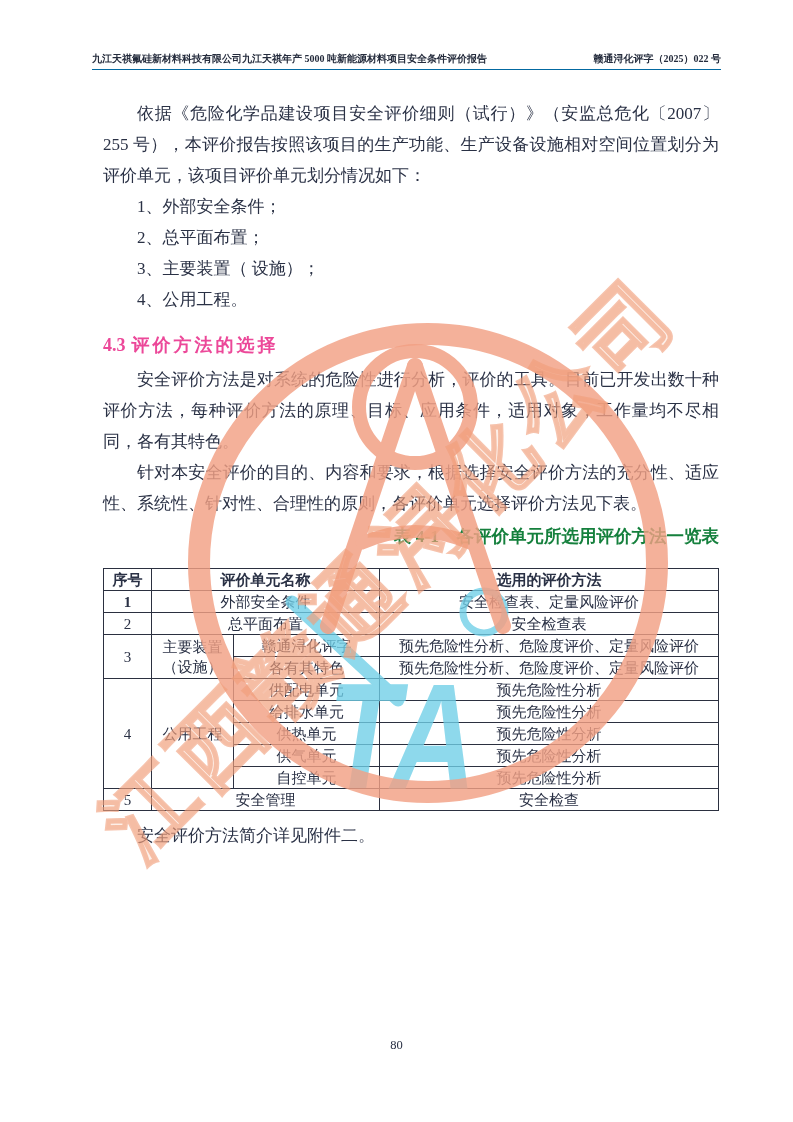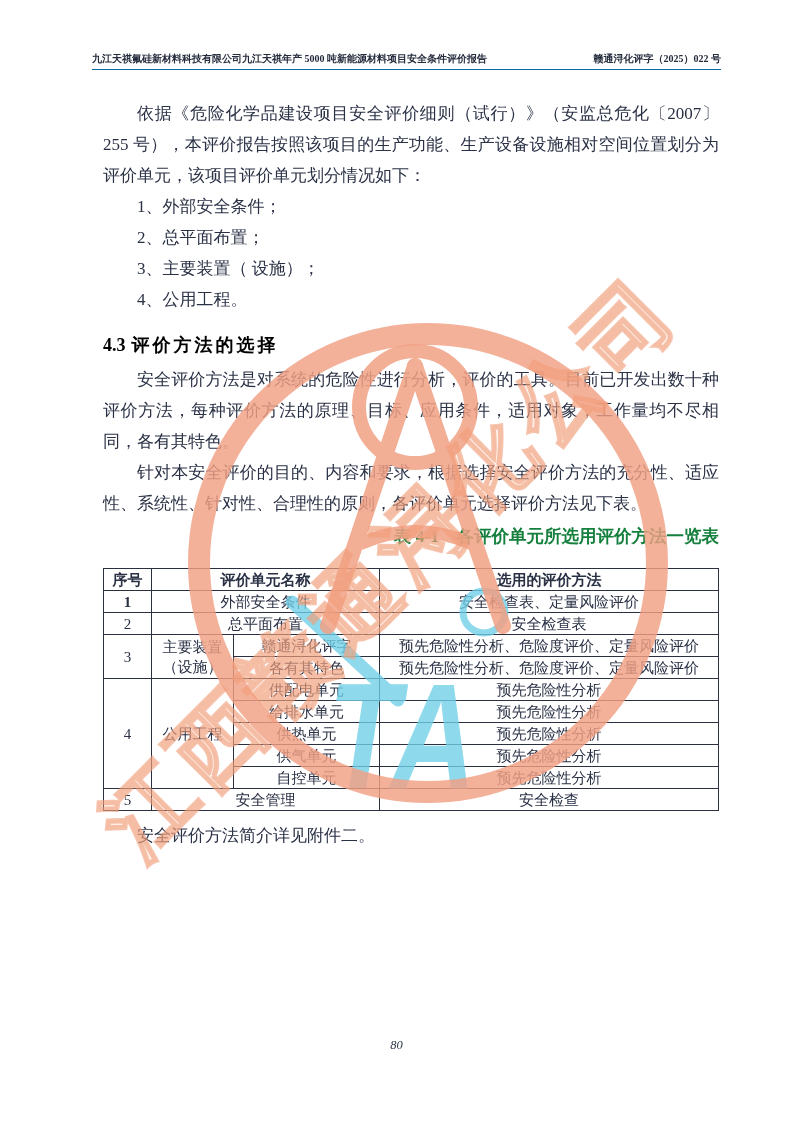--- a/index.html
+++ b/index.html
@@ -26,21 +26,21 @@
   
   .content{
     position:absolute;left:103px;top:98px;width:616px;
     font-size:17px;line-height:31px;text-align:justify;
   }
   .para{margin:0;text-indent:2em;}
   .doc-list{margin:0;}
   .doc-list p{margin:0;text-indent:2em;}
   h2.sec-heading{
     margin:13px 0 2px 0;
-    font-size:18px;font-weight:700;color:#000000;
+    font-size:18px;font-weight:700;color:#ec4899;
     letter-spacing:3px;line-height:34px;
   }
   h2.sec-heading .sec-no{letter-spacing:0;margin-right:6px;}
   .table-title{
     margin-top:4px;
     text-align:right;font-weight:700;font-size:17.5px;line-height:26px;color:#15803d;
   }
 
   
   table.eval{
@@ -56,21 +56,21 @@
     padding:0 2px;
     height:21px;
     text-indent:0;
   }
   table.eval th{font-weight:700;font-size:15px;}
   .closing{margin-top:9px;}
 
   
   .page-number{
     position:absolute;left:0;right:0;top:1038px;
-    text-align:center;font-size:12.5px;color:#2a3145;font-style:italic;
+    text-align:center;font-size:12.5px;color:#2a3145;
   }
 
   
   .watermark{position:absolute;inset:0;z-index:5;pointer-events:none;}
   .wm-char{
     position:absolute;
     font-size:88px;font-weight:700;
     font-family:"Liberation Serif","DejaVu Serif",serif;
     color:rgba(243,165,128,0.18);
     -webkit-text-stroke:2.6px rgba(241,158,122,0.62);

